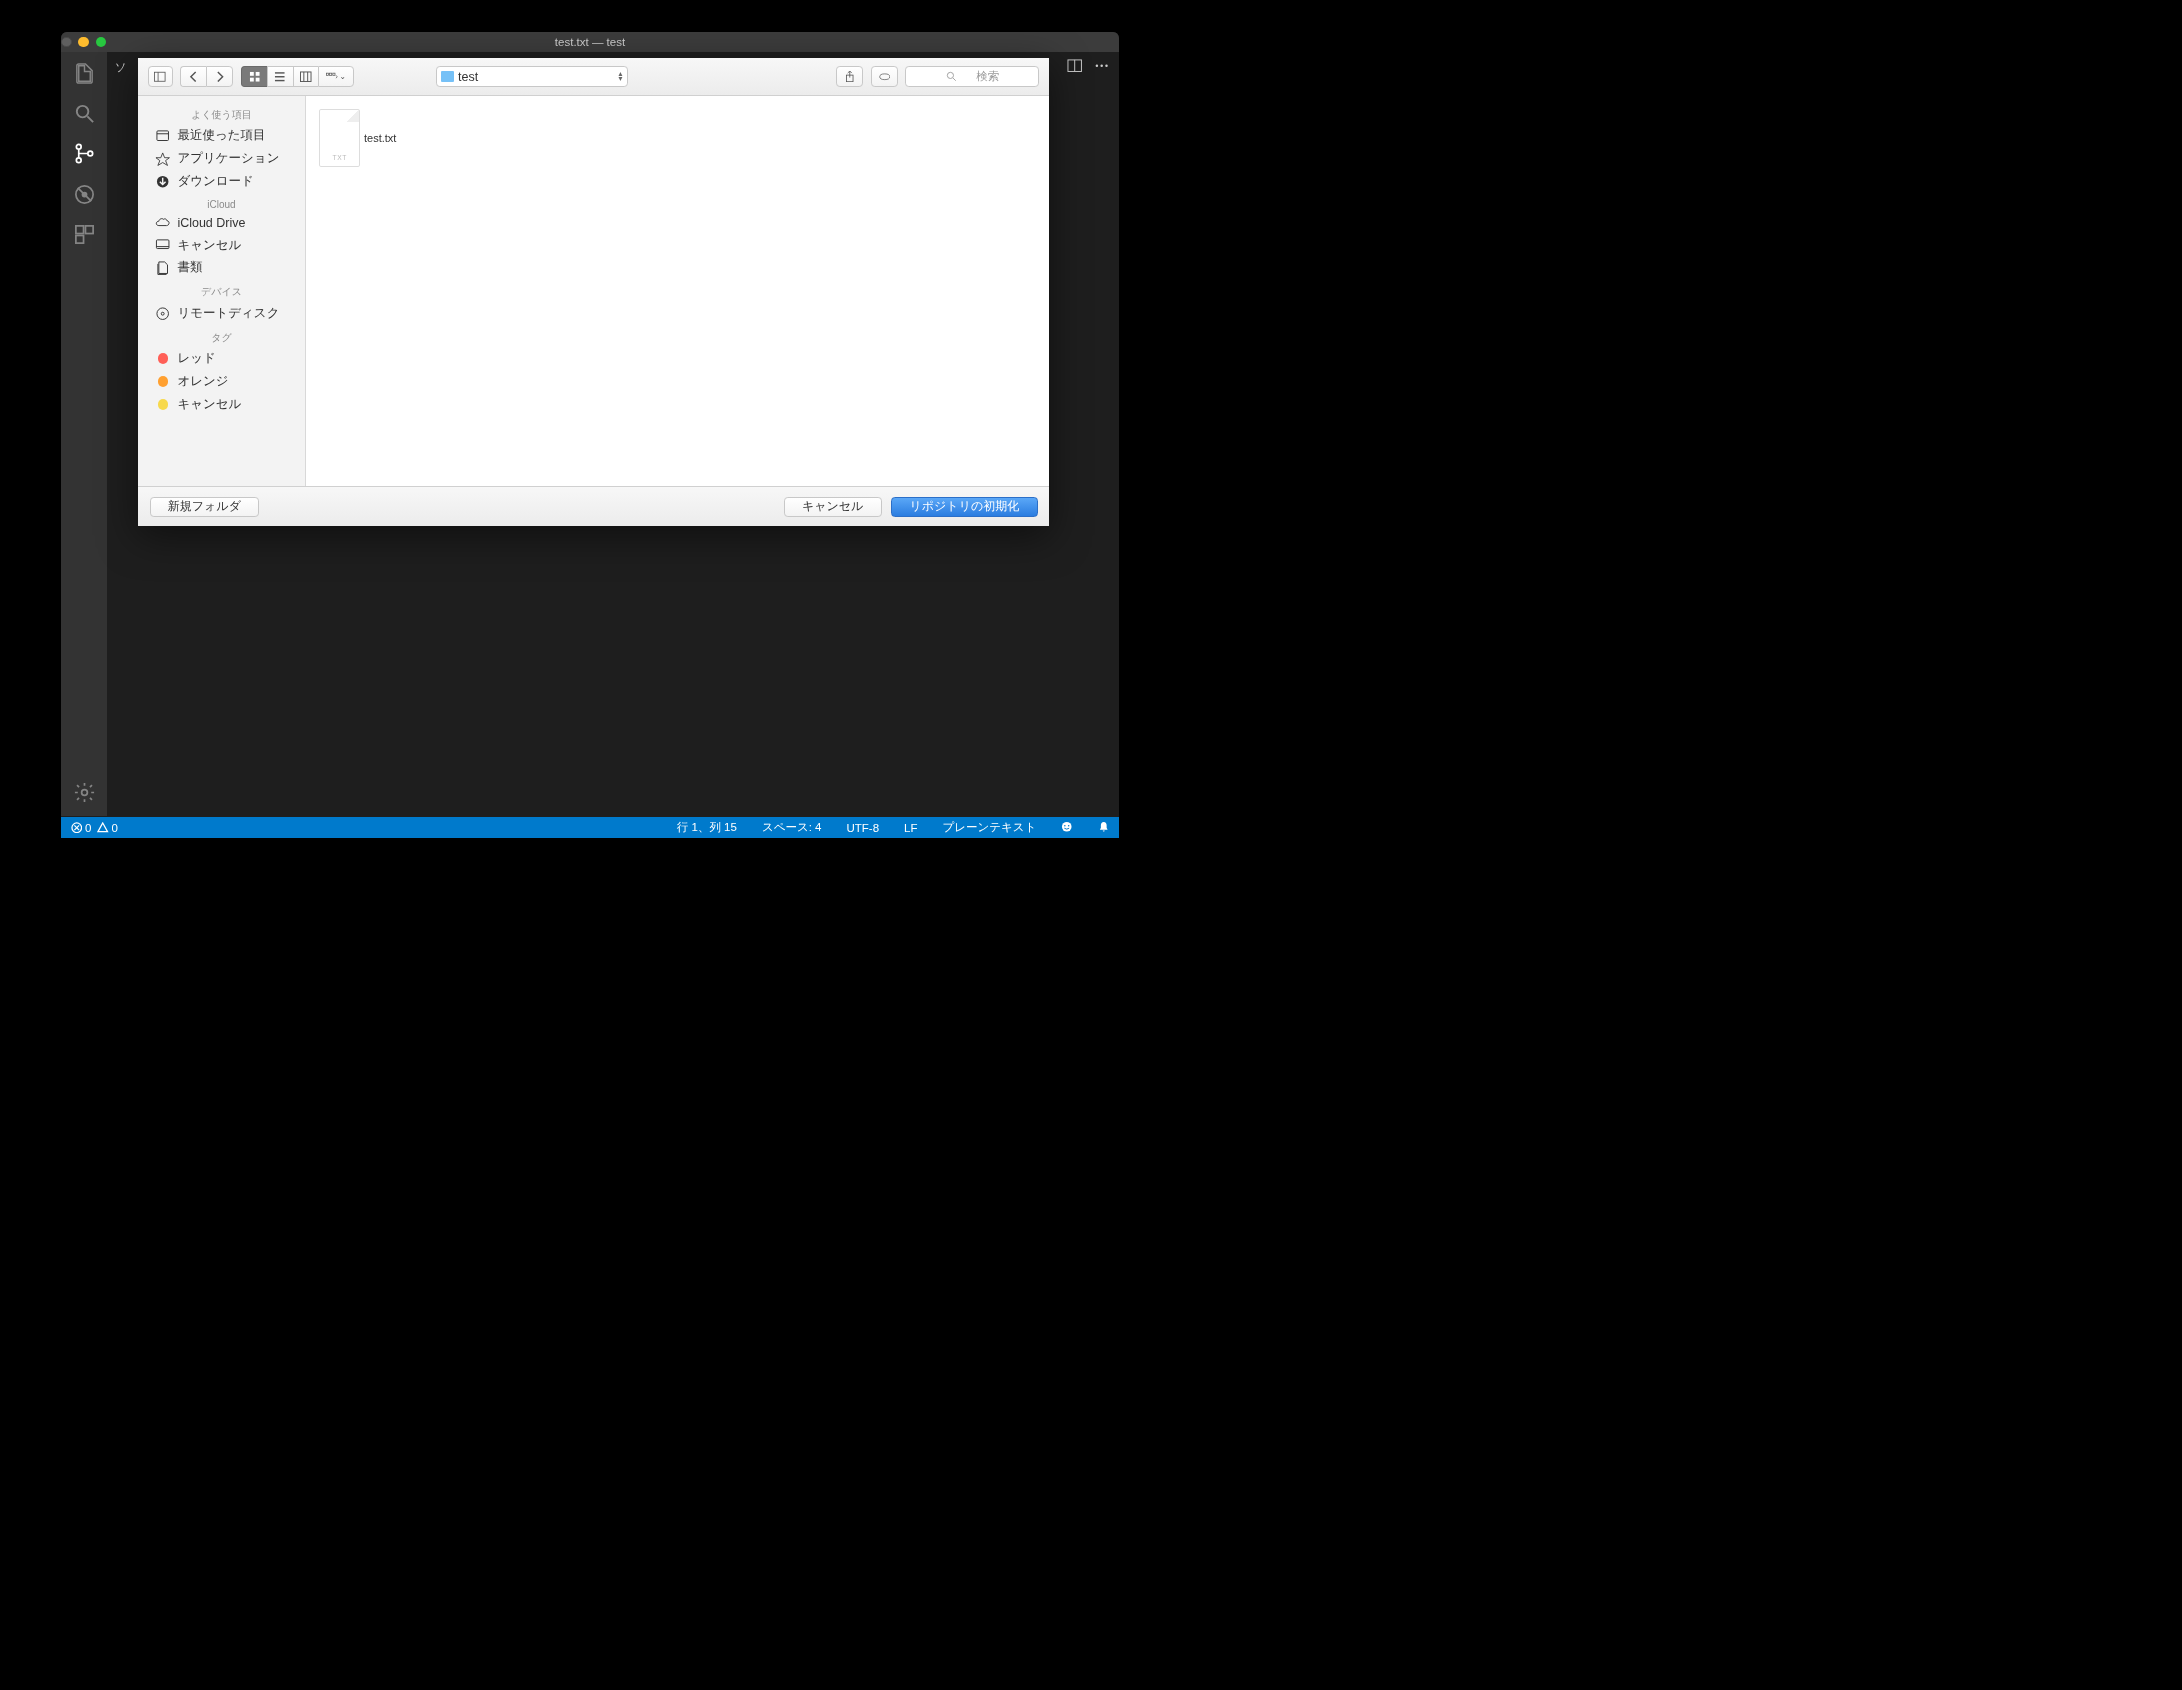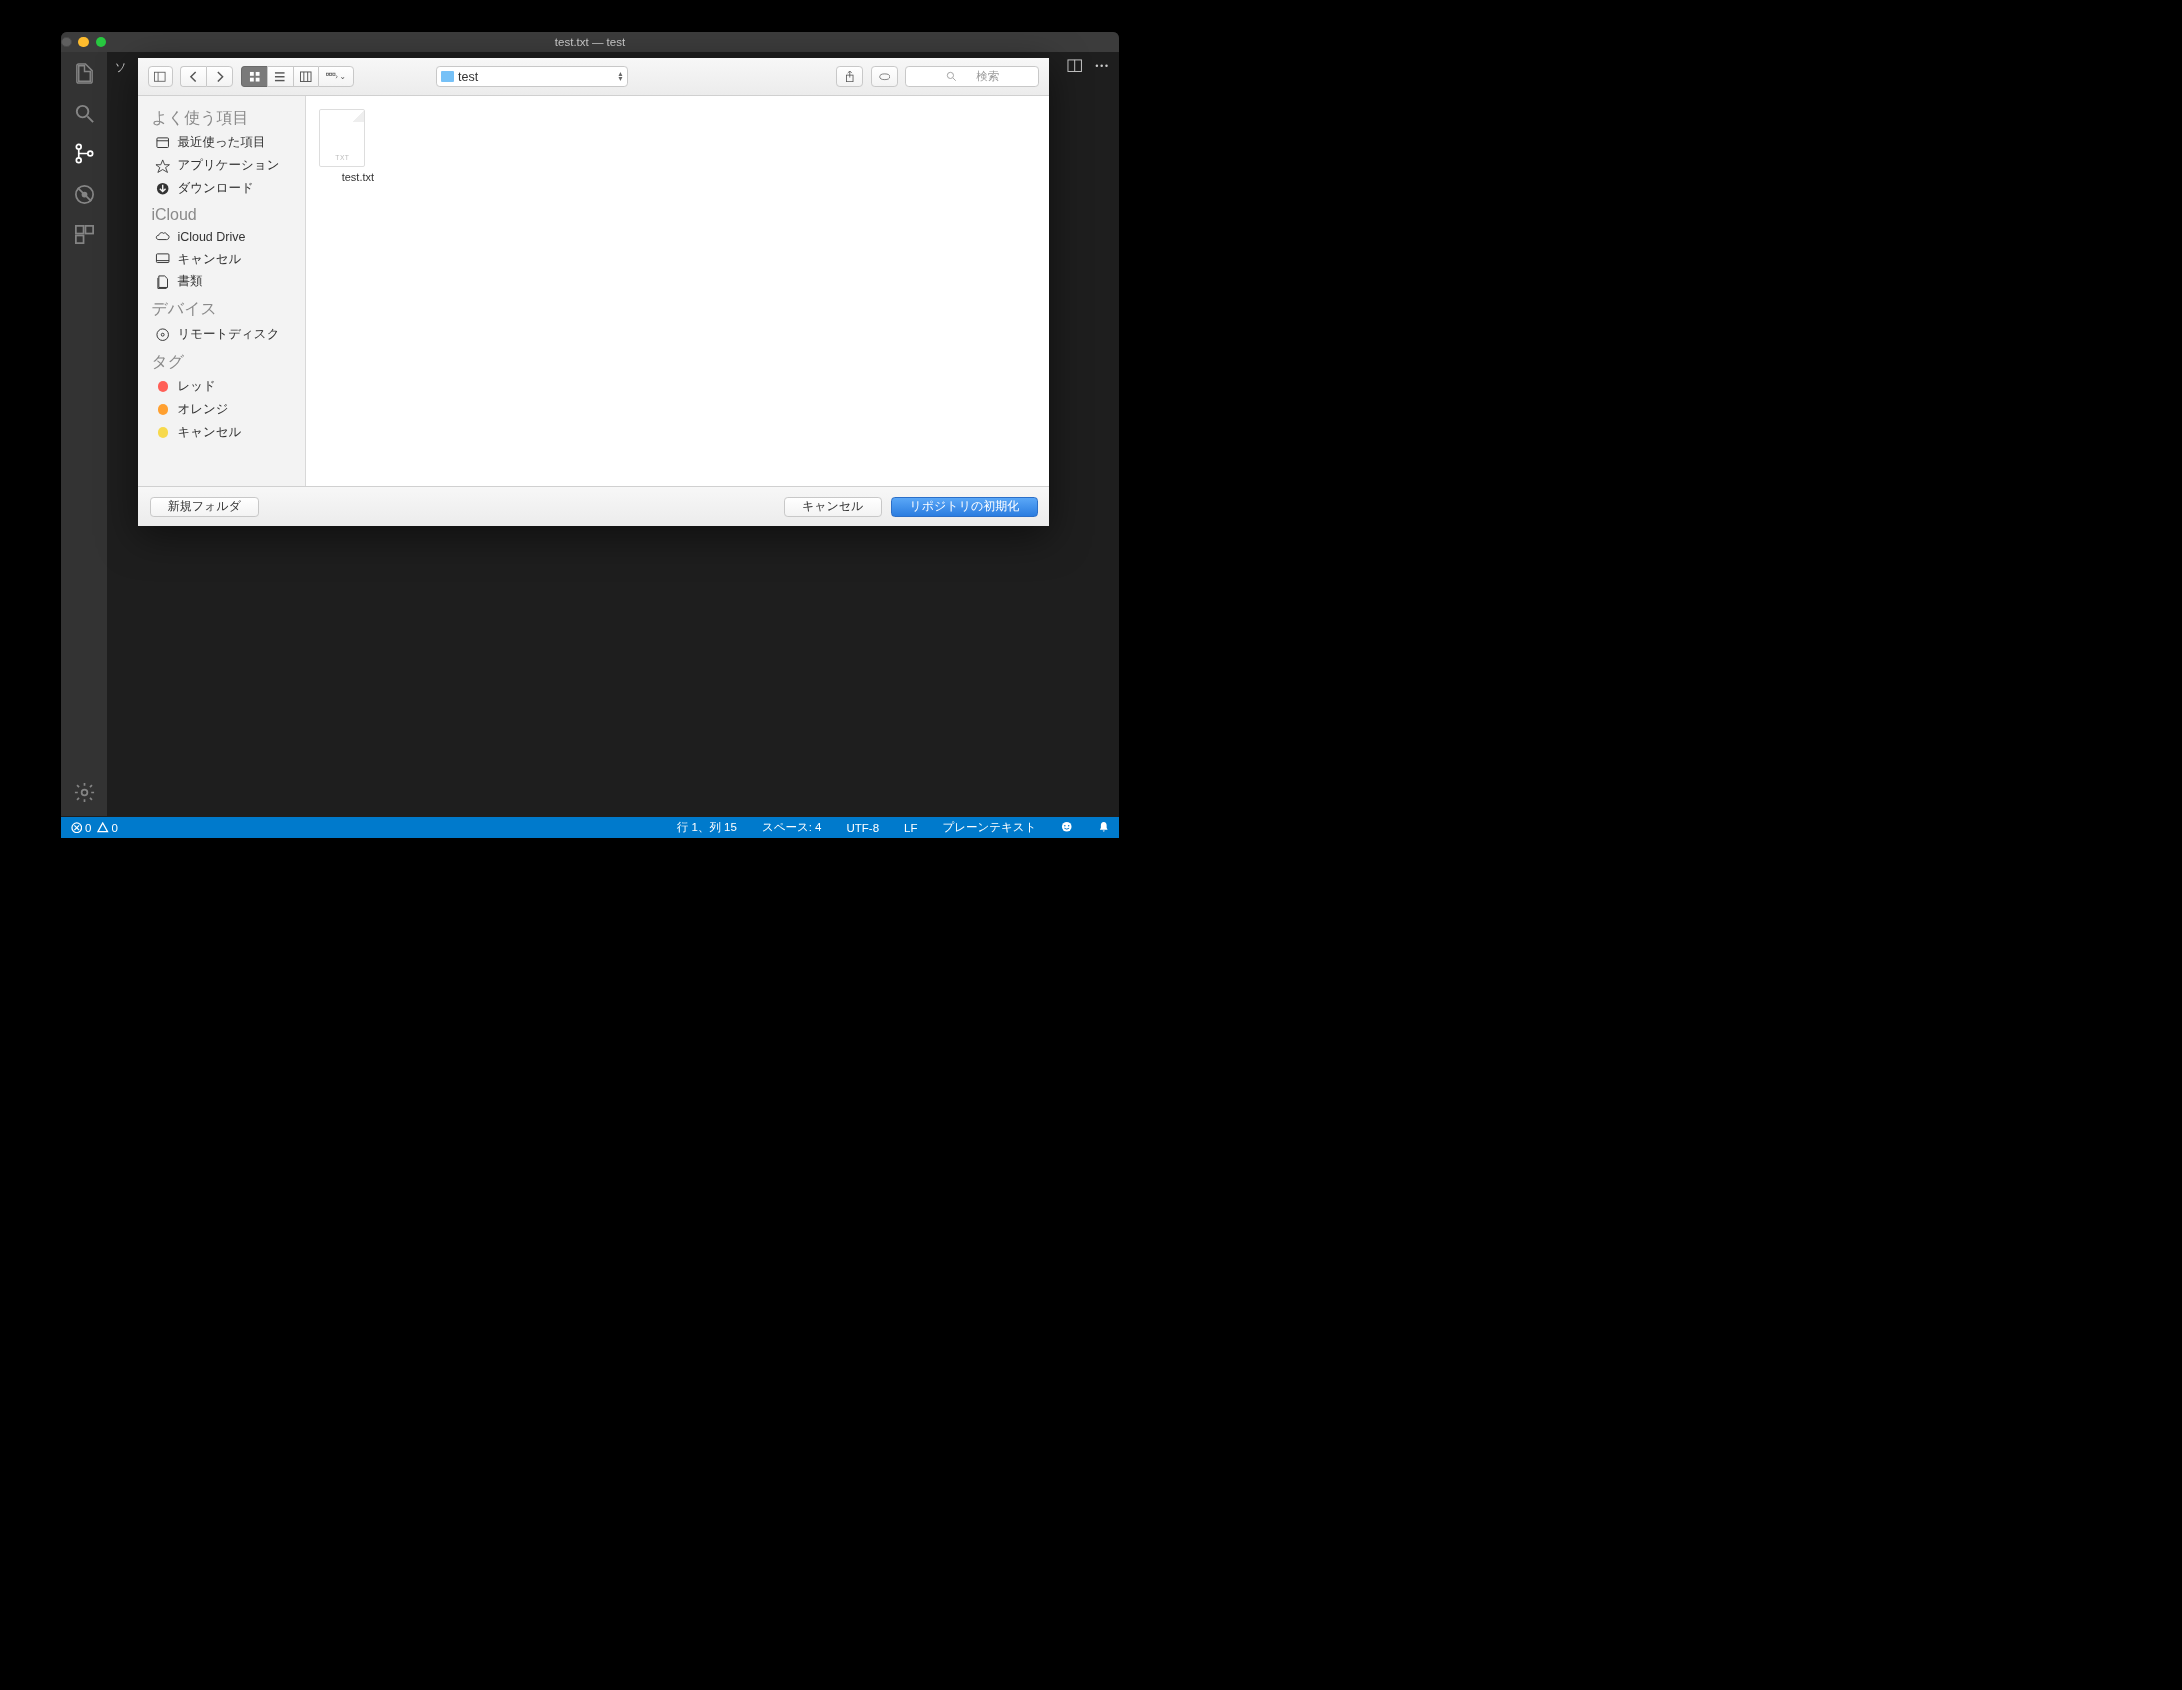--- a/index.html
+++ b/index.html
@@ -49,28 +49,28 @@
 .path-select { height: 21px; border: 1px solid #c8c8c8; border-radius: 3.8px; background: #fff; display: flex; align-items: center; padding: 0 17.3px 0 3.8px; gap: 3.8px; font-size: 12.5px; color: #333; position: relative; min-width: 192px; }
 .path-select .folder-icon { width: 13.4px; height: 10.6px; background: #76c1f7; border-radius: 1px; }
 .path-select .updown { position: absolute; right: 4.8px; font-size: 7.7px; color: #666; line-height: 4.8px; }
 
 .tb-spacer { flex: 1; }
 .search-field { height: 21px; width: 134px; border: 1px solid #c8c8c8; border-radius: 3.8px; background: #fff; display: flex; align-items: center; justify-content: center; gap: 20px; color: #999; font-size: 11.5px; }
 .search-field svg { width: 10.6px; height: 10.6px; fill: #999; }
 
 .dialog-body { flex: 1; display: flex; overflow: hidden; }
 .finder-sidebar { width: 168px; background: #f3f3f3; border-right: 1px solid #d8d8d8; padding: 5.8px 0; overflow-y: auto; }
-.fs-header { font-size: 16px; color: #8a8a8a; padding: 5.8px 13.4px 2.9px; font-weight: 500; }
+.fs-header { font-size: 10px; color: #8a8a8a; padding: 5.8px 13.4px 2.9px; font-weight: 500; text-align: center; }
 .fs-item { display: flex; align-items: center; gap: 6.7px; padding: 2.9px 13.4px 2.9px 17.3px; font-size: 12.5px; color: #333; }
 .fs-item svg { width: 15.4px; height: 15.4px; fill: #7b7b7b; }
 .fs-icon-wrap { width: 15.4px; height: 15.4px; display: flex; align-items: center; justify-content: center; }
 .tag-dot { width: 10.6px; height: 10.6px; border-radius: 50%; }
 
 .finder-content { flex: 1; background: #fff; padding: 13.4px; display: flex; flex-wrap: wrap; align-content: flex-start; gap: 17.3px; }
-.file-item { width: 77px; display: flex; flex-direction: column; gap: 4px; }
+.file-item { width: 77px; display: flex; flex-direction: row; align-items: center; gap: 4px; }
 .file-icon { width: 46px; height: 58px; background: #fff; border: 1px solid #ddd; border-radius: 1.9px; position: relative; }
 .file-icon::after { content: "TXT"; position: absolute; bottom: 5.8px; left: 0; right: 0; text-align: center; font-size: 6.7px; color: #bbb; letter-spacing: 0.5px; }
 .file-icon .fold { position: absolute; top: 0; right: 0; width: 11.5px; height: 11.5px; background: linear-gradient(135deg, transparent 50%, #eee 50%); }
 .file-label { font-size: 11px; color: #333; text-align: center; }
 
 .dialog-footer { height: 40px; border-top: 1px solid #d0d0d0; background: linear-gradient(#f7f7f7, #ececec); display: flex; align-items: center; padding: 0 11.5px; gap: 9.6px; }
 .footer-spacer { flex: 1; }
 .footer-btn { height: 20px; border: 1px solid #c8c8c8; border-radius: 3.8px; background: linear-gradient(#fff, #f3f3f3); font-size: 12px; padding: 0 17.3px; color: #333; display: flex; align-items: center; }
 .footer-btn.primary { background: linear-gradient(#5aa7f7, #2b7de0); color: #fff; border-color: #2b6fc8; }
 </style>

